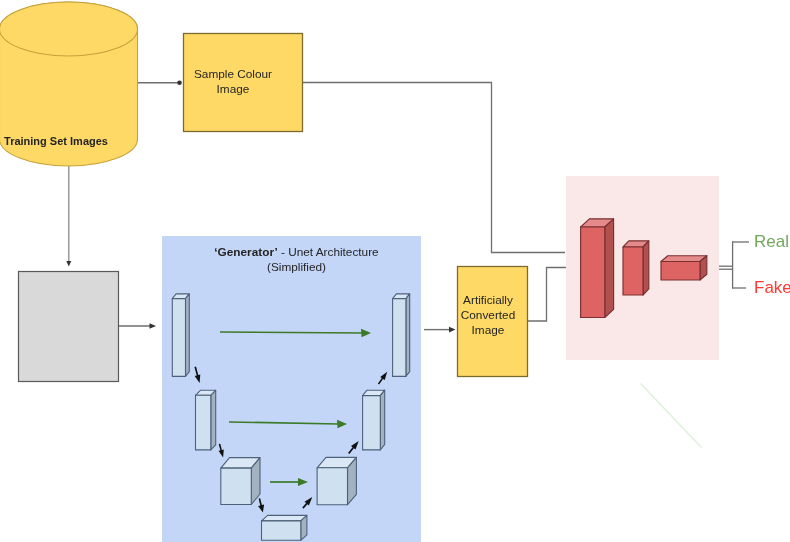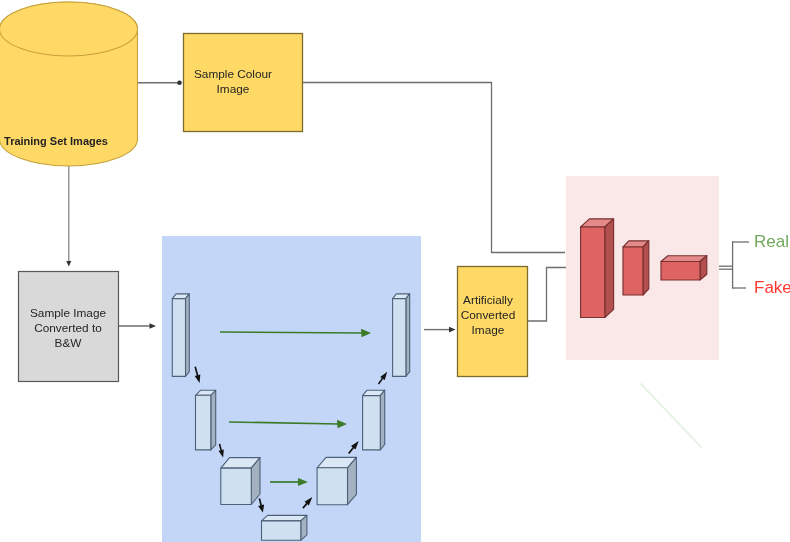--- a/index.html
+++ b/index.html
@@ -152,26 +152,25 @@
 
   </svg>
 
   <div class="lbl" style="left:0;top:89px;width:112px;font-size:11px;font-weight:bold;margin-top:45px;">Training Set Images</div>
 
   <div class="lbl" style="left:183px;top:67px;width:100px;font-size:11.8px;">
     <span>Sample Colour</span><br>
     <span>Image</span>
   </div>
 
-  <div class="lbl" style="left:18px;top:306px;width:100px;font-size:11.8px;">
-    <span>Sample Image</span><br>
-    <span>Converted to</span><br>
-    <span>B&amp;W</span>
+
+  <div class="lbl" style="left:172px;top:245px;width:249px;font-size:11.8px;">
+    <b>‘Generator’</b><span> - Unet Architecture</span><br>
+    <span>(Simplified)</span>
   </div>
-
 
   <div class="lbl" style="left:457px;top:293px;width:62px;font-size:11.8px;">
     <span>Artificially</span><br>
     <span>Converted</span><br>
     <span>Image</span>
   </div>
 
 
   <div class="lbl" style="left:754px;top:234px;width:45px;text-align:left;font-size:17px;color:#71A85C;">Real</div>
 

